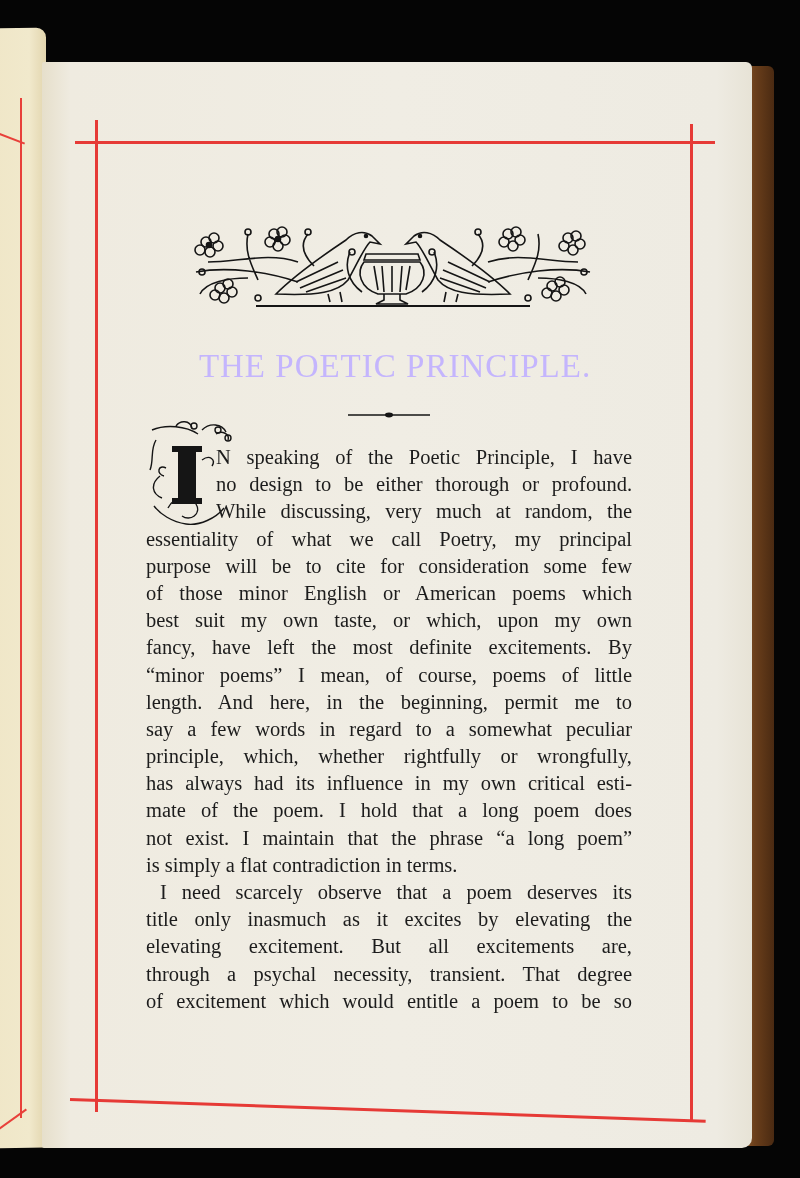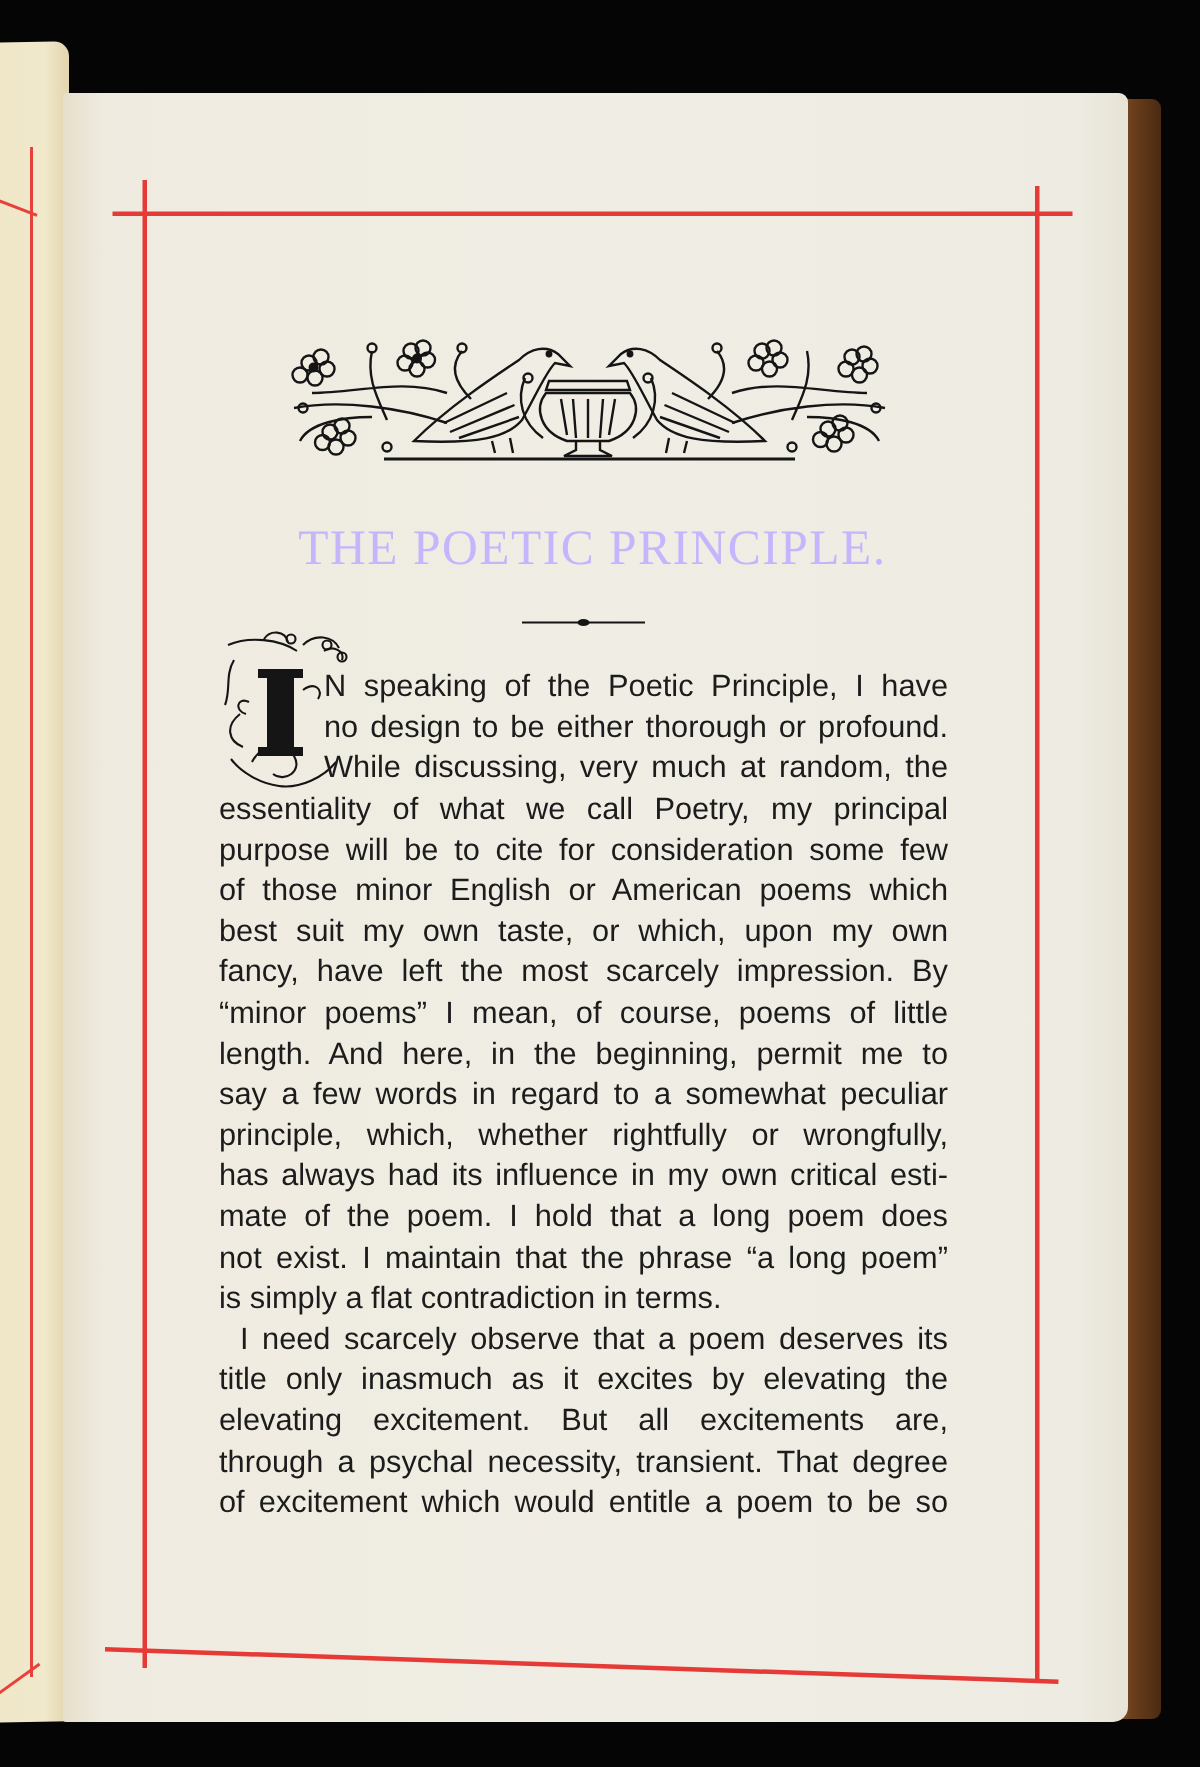--- a/index.html
+++ b/index.html
@@ -35,21 +35,21 @@
 
   .ornament { position:absolute; left:188px; top:222px; width:410px; height:86px; }
   .title {
     position:absolute; left:100px; width:590px; top:348px; text-align:center;
     font-family:"Liberation Serif", "DejaVu Serif", serif;
     font-size:33px; letter-spacing:1px; color:#c4b5fd;
   }
   .divider { position:absolute; left:348px; top:412px; width:82px; height:6px; }
   .text {
     position:absolute; left:146px; top:444px; width:486px;
-    font-family:Liberation Sans, sans-serif;
+    font-family:Liberation Serif, serif;
     font-size:20.5px; line-height:27.2px; color:#1c1c1c;
   }
   .line { display:block; text-align:justify; text-align-last:justify; white-space:nowrap; height:27.2px; }
   .line.last { text-align-last:left; }
   .line.indent1 { padding-left:64px; }
   .line.para { padding-left:14px; }
   .dropcap { position:absolute; left:146px; top:420px; width:88px; height:110px; }
 </style>
 </head>
 <body>
@@ -159,21 +159,21 @@
 
 <div class="text">
   <div>
     <span class="line indent1" style="padding-left:70px">N speaking of the Poetic Principle, I have</span>
     <span class="line indent1" style="padding-left:70px">no design to be either thorough or profound.</span>
     <span class="line indent1" style="padding-left:70px">While discussing, very much at random, the</span>
     <span class="line">essentiality of what we call Poetry, my principal</span>
     <span class="line">purpose will be to cite for consideration some few</span>
     <span class="line">of those minor English or American poems which</span>
     <span class="line">best suit my own taste, or which, upon my own</span>
-    <span class="line">fancy, have left the most scarcely impression. By</span>
+    <span class="line">fancy, have left the most definite excitements. By</span>
     <span class="line">“minor poems” I mean, of course, poems of little</span>
     <span class="line">length. And here, in the beginning, permit me to</span>
     <span class="line">say a few words in regard to a somewhat peculiar</span>
     <span class="line">principle, which, whether rightfully or wrongfully,</span>
     <span class="line">has always had its influence in my own critical esti-</span>
     <span class="line">mate of the poem. I hold that a long poem does</span>
     <span class="line">not exist. I maintain that the phrase “a long poem”</span>
     <span class="line last">is simply a flat contradiction in terms.</span>
   </div>
   <div>

